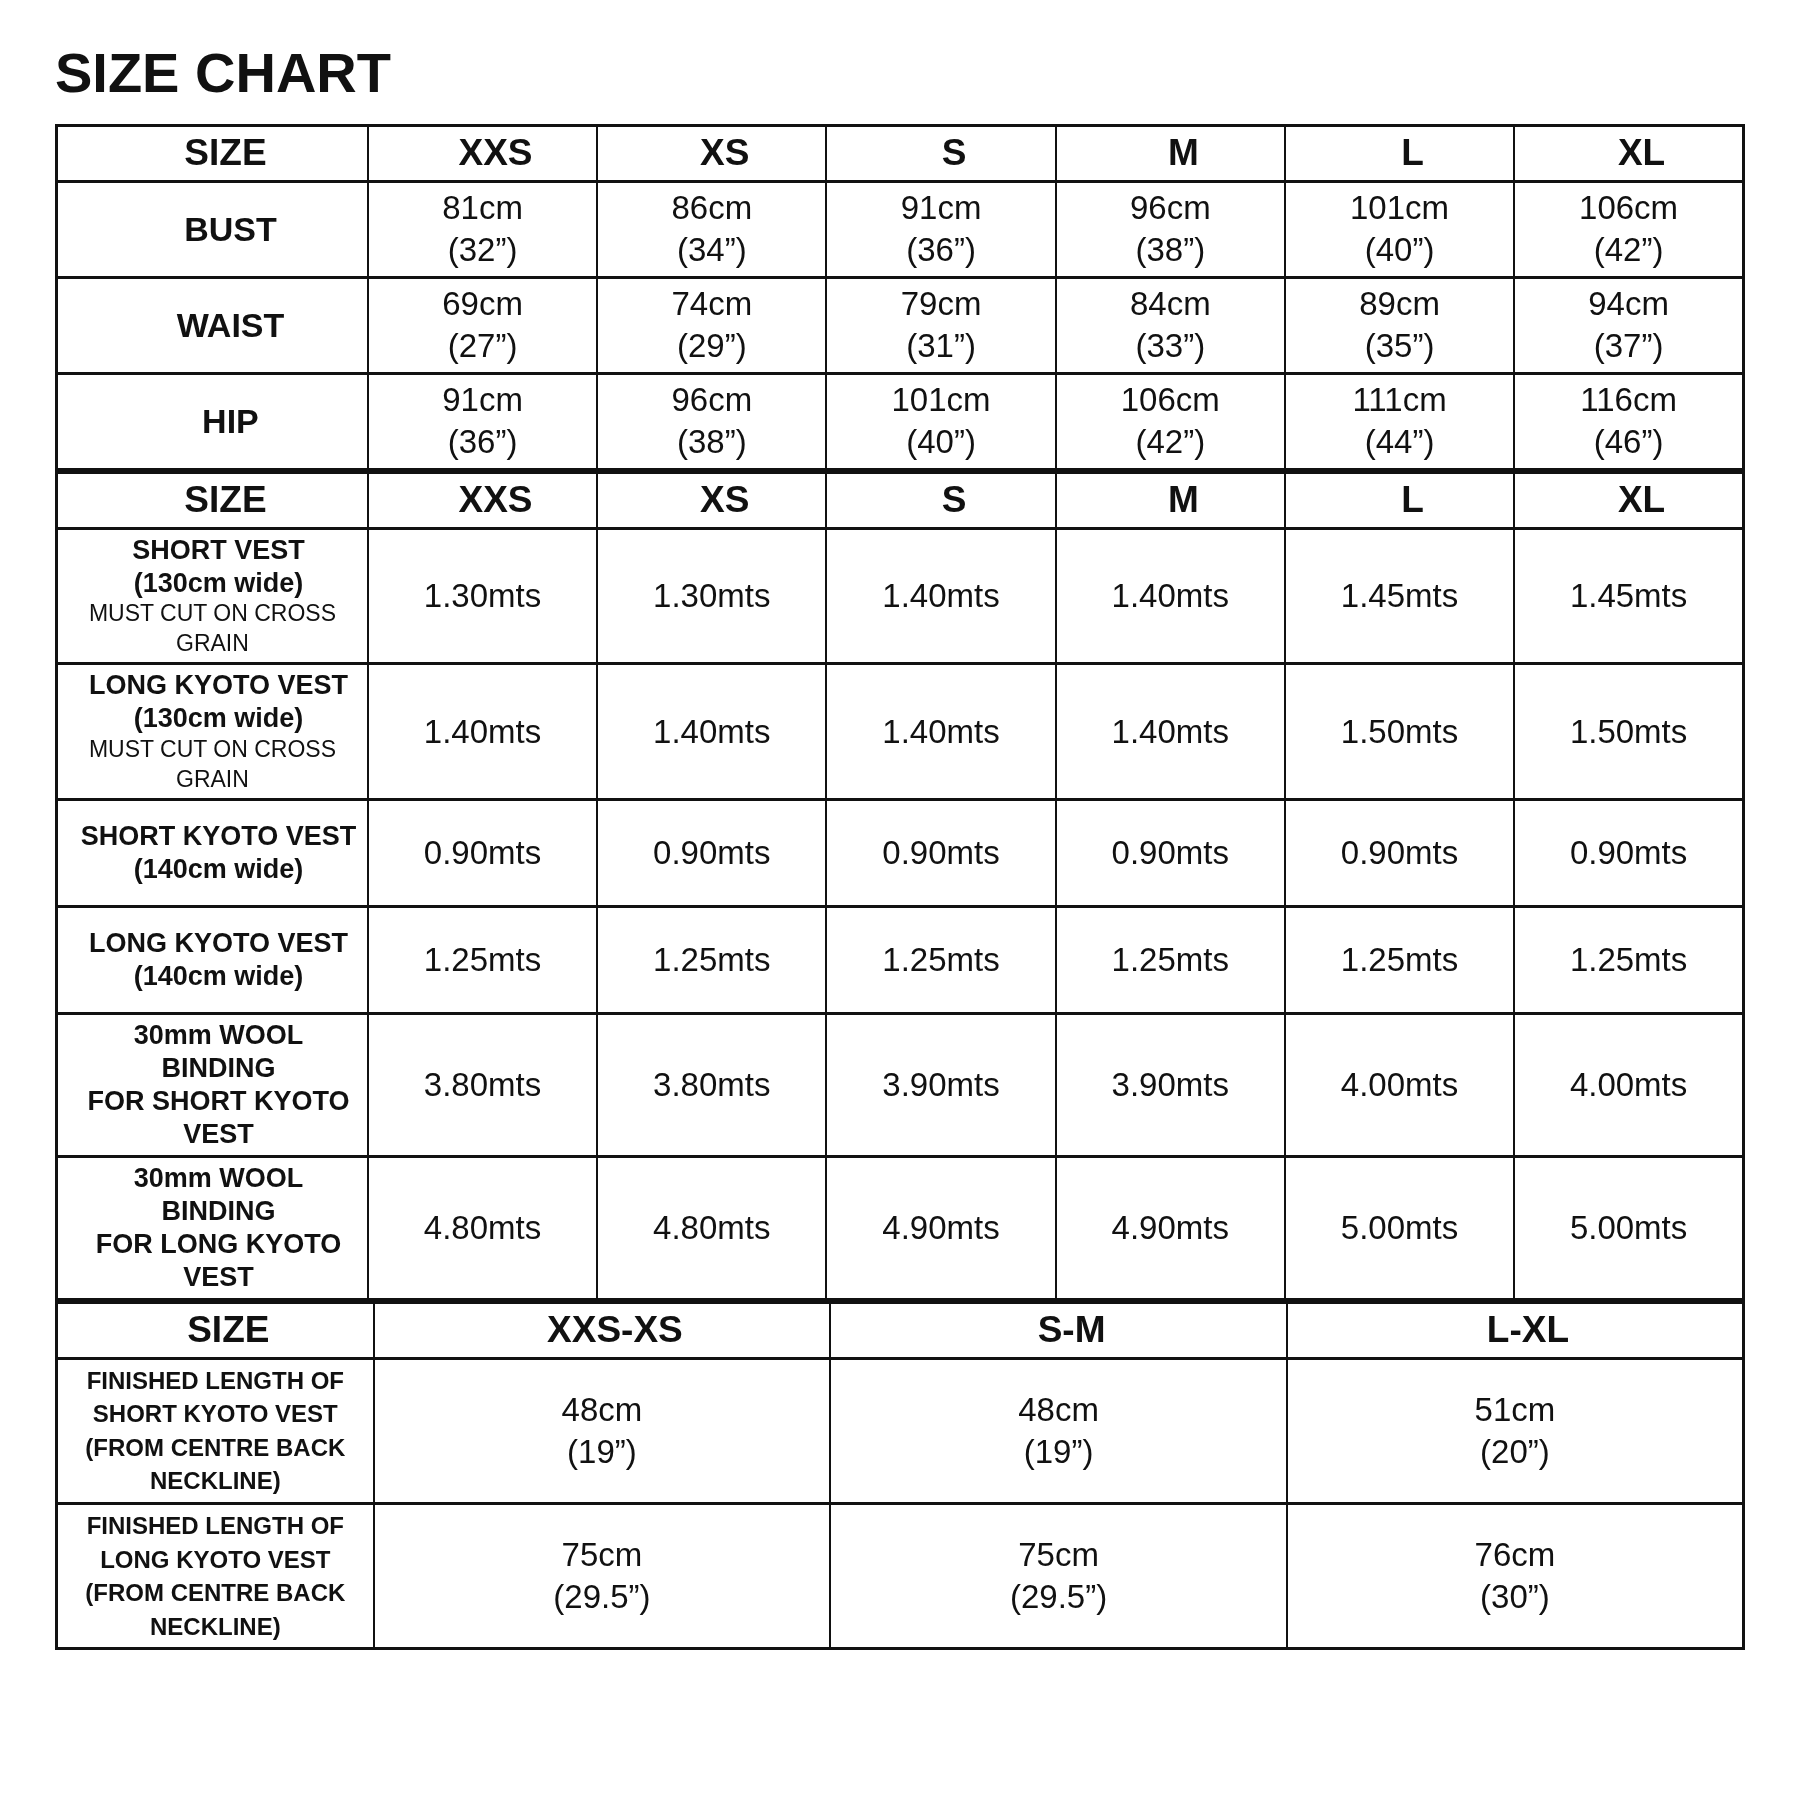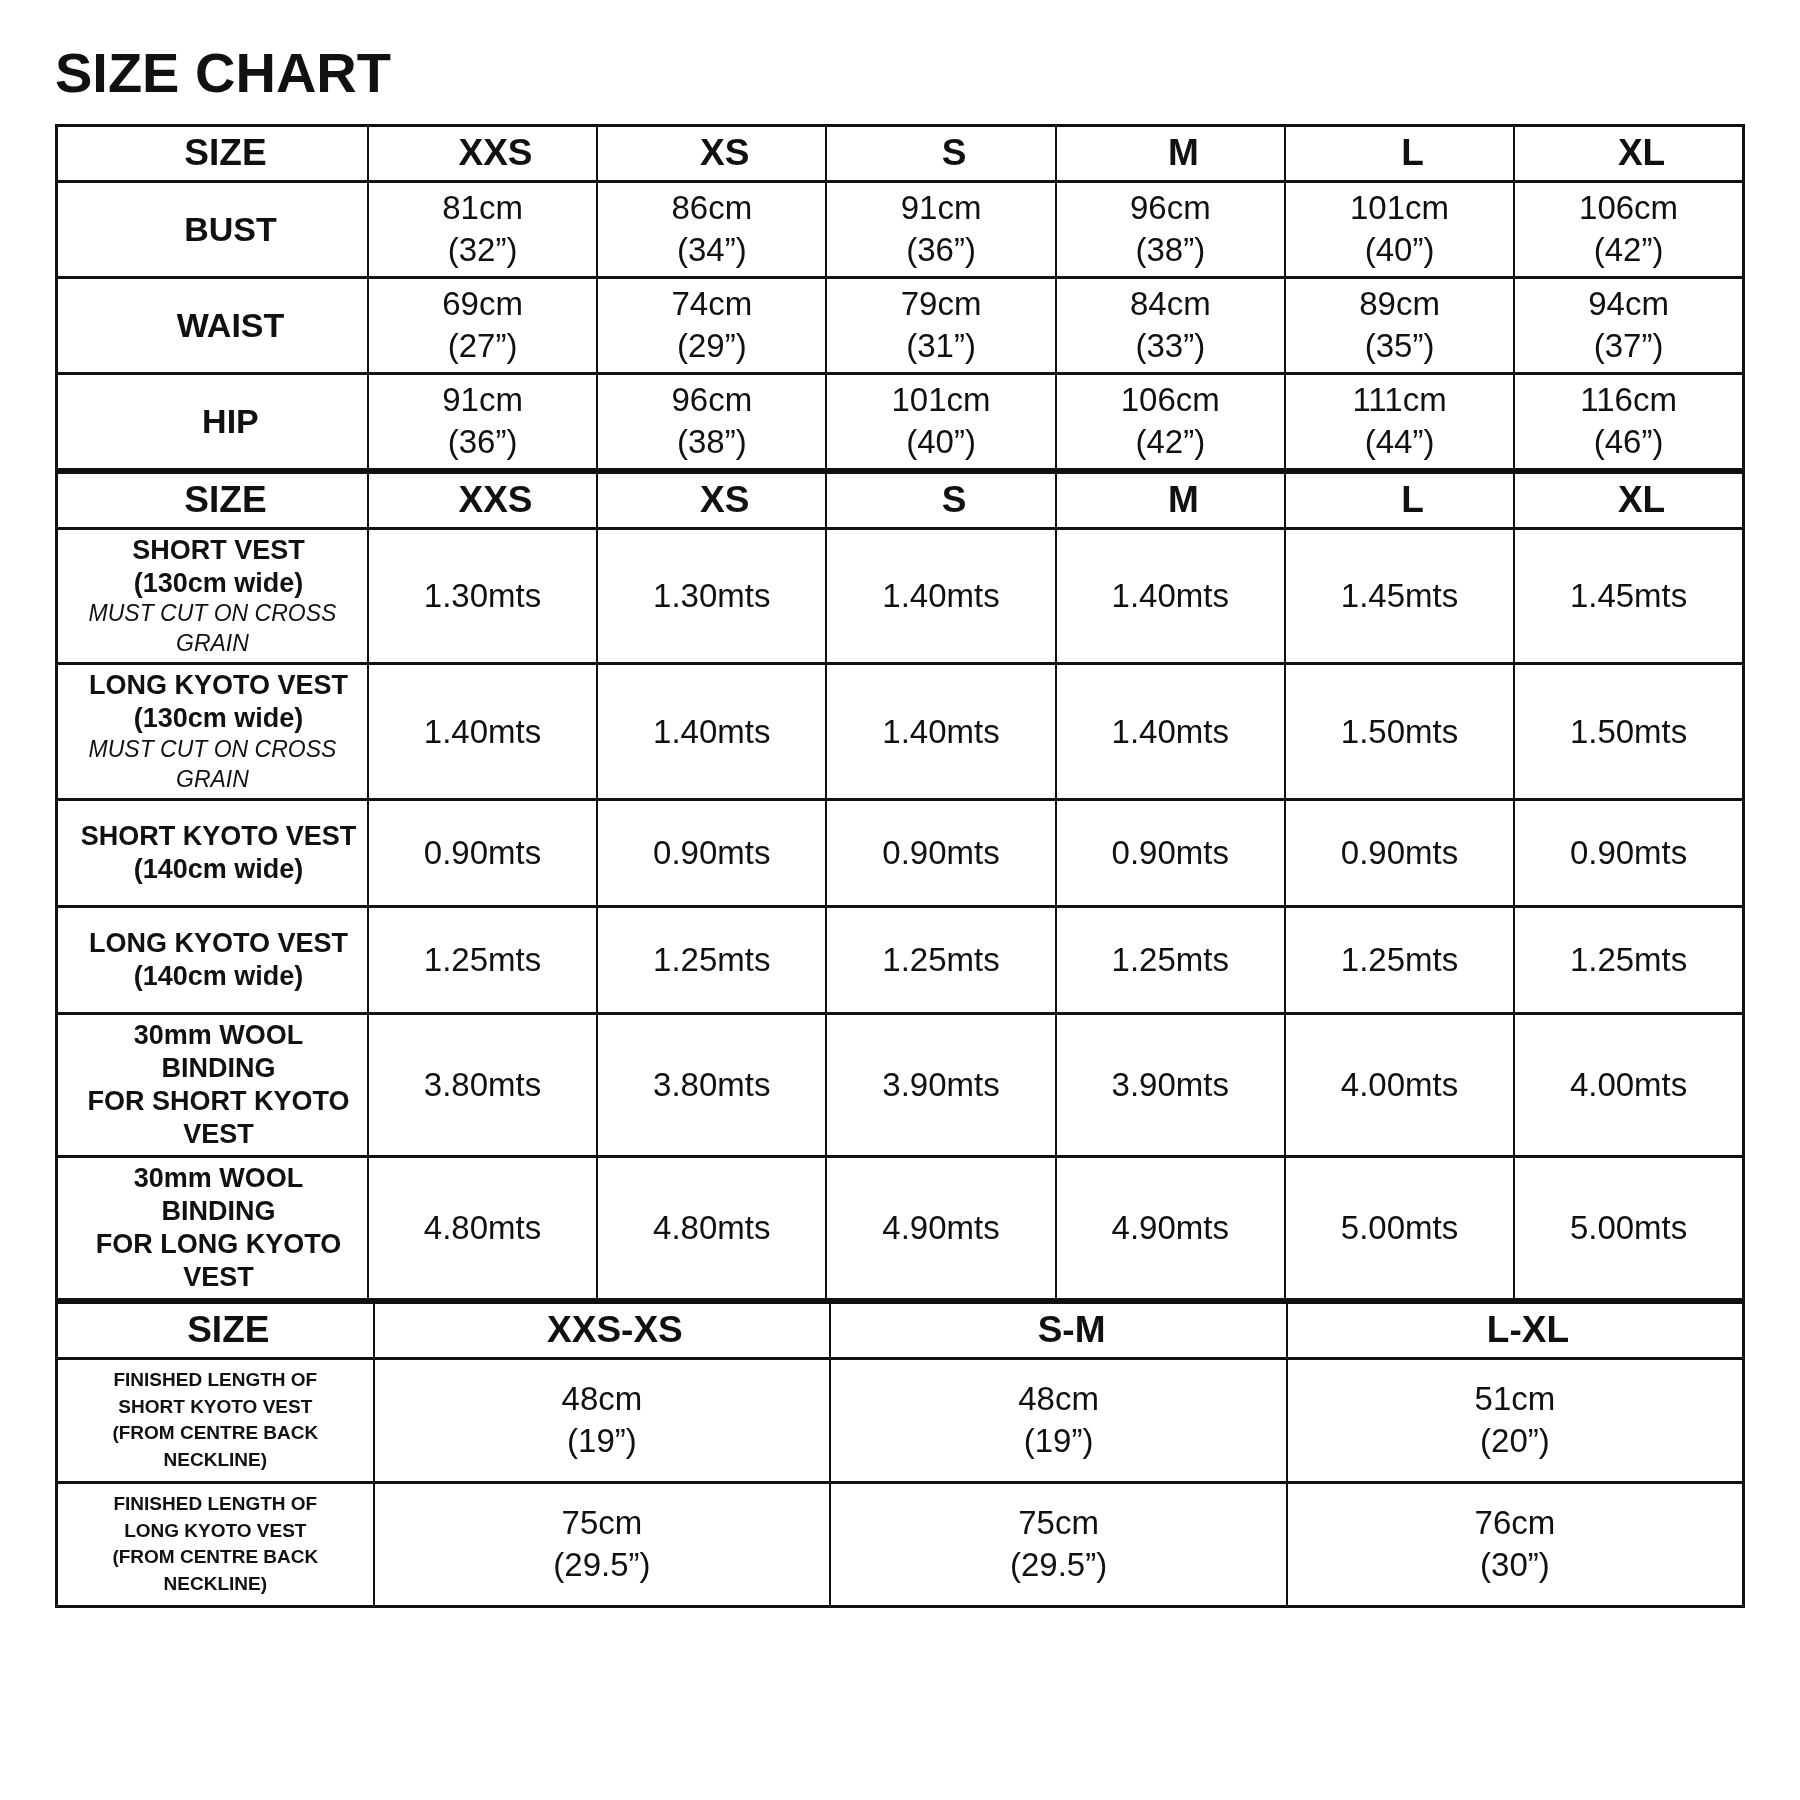--- a/index.html
+++ b/index.html
@@ -60,29 +60,28 @@
     display: block;
     font-size: 27px;
     font-weight: 700;
     line-height: 1.22;
     margin-left: 12px;
   }
   .t2 .note {
     display: block;
     font-size: 23px;
     font-weight: 400;
-    font-style: italic;
     line-height: 1.28;
   }
   .t2 .note:empty { display: none; }
 
   .t3 tbody tr { height: 124px; }
   .t3 .lab {
     display: block;
-    font-size: 19px;
+    font-size: 24px;
     font-weight: 700;
     line-height: 1.4;
   }
 
   .val-line { display: block; font-size: 33px; line-height: 1.28; font-weight: 400; }
   .val-single { font-size: 33px; font-weight: 400; margin-top: 20px; }
 </style>
 </head>
 <body>
 

